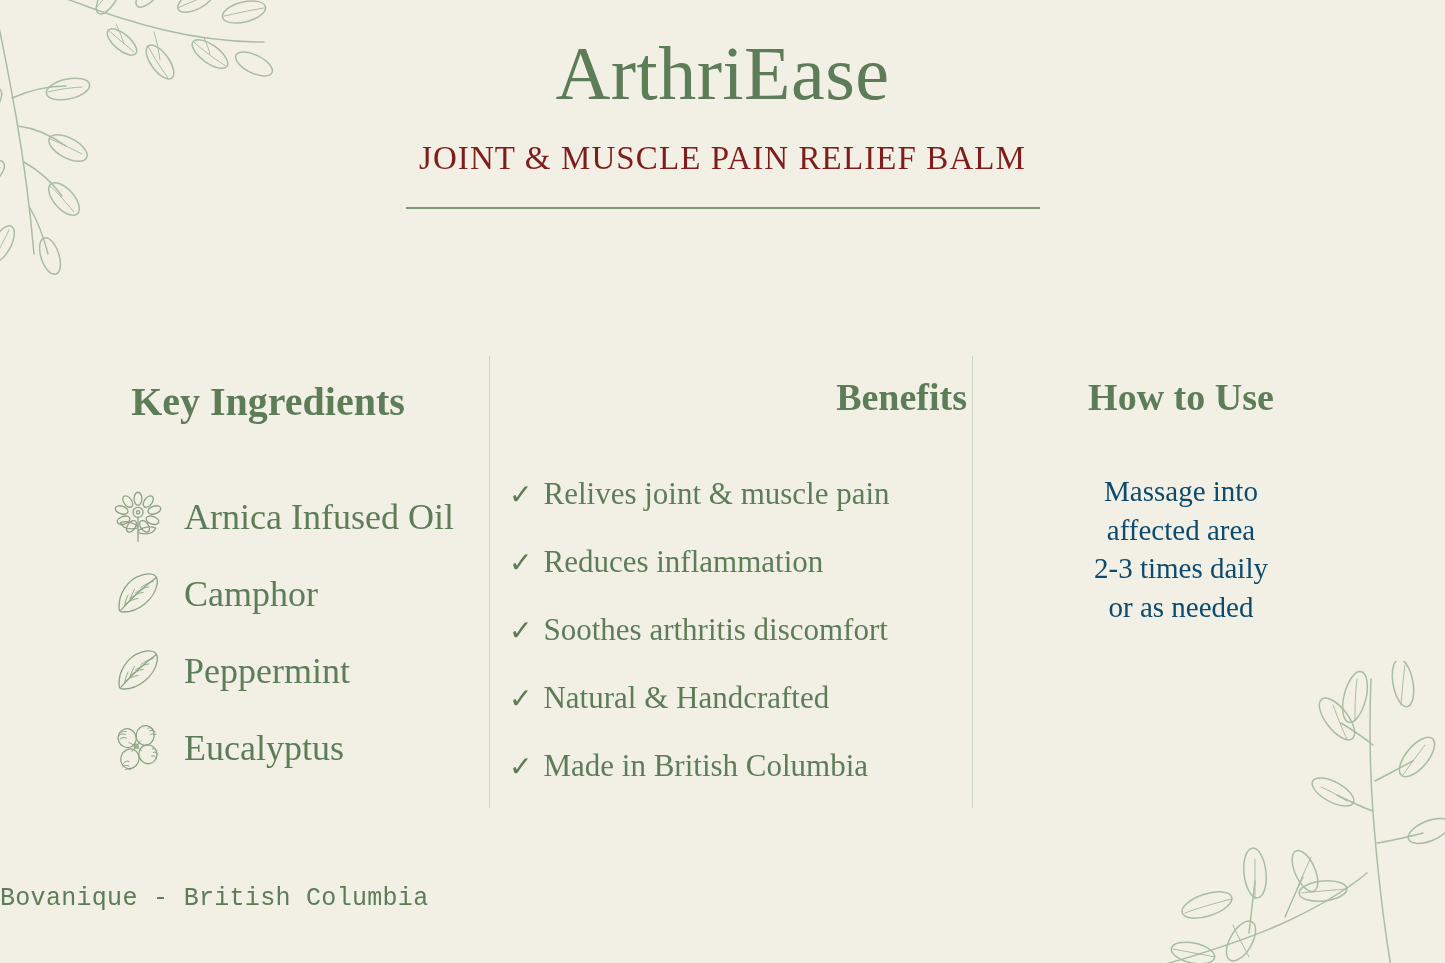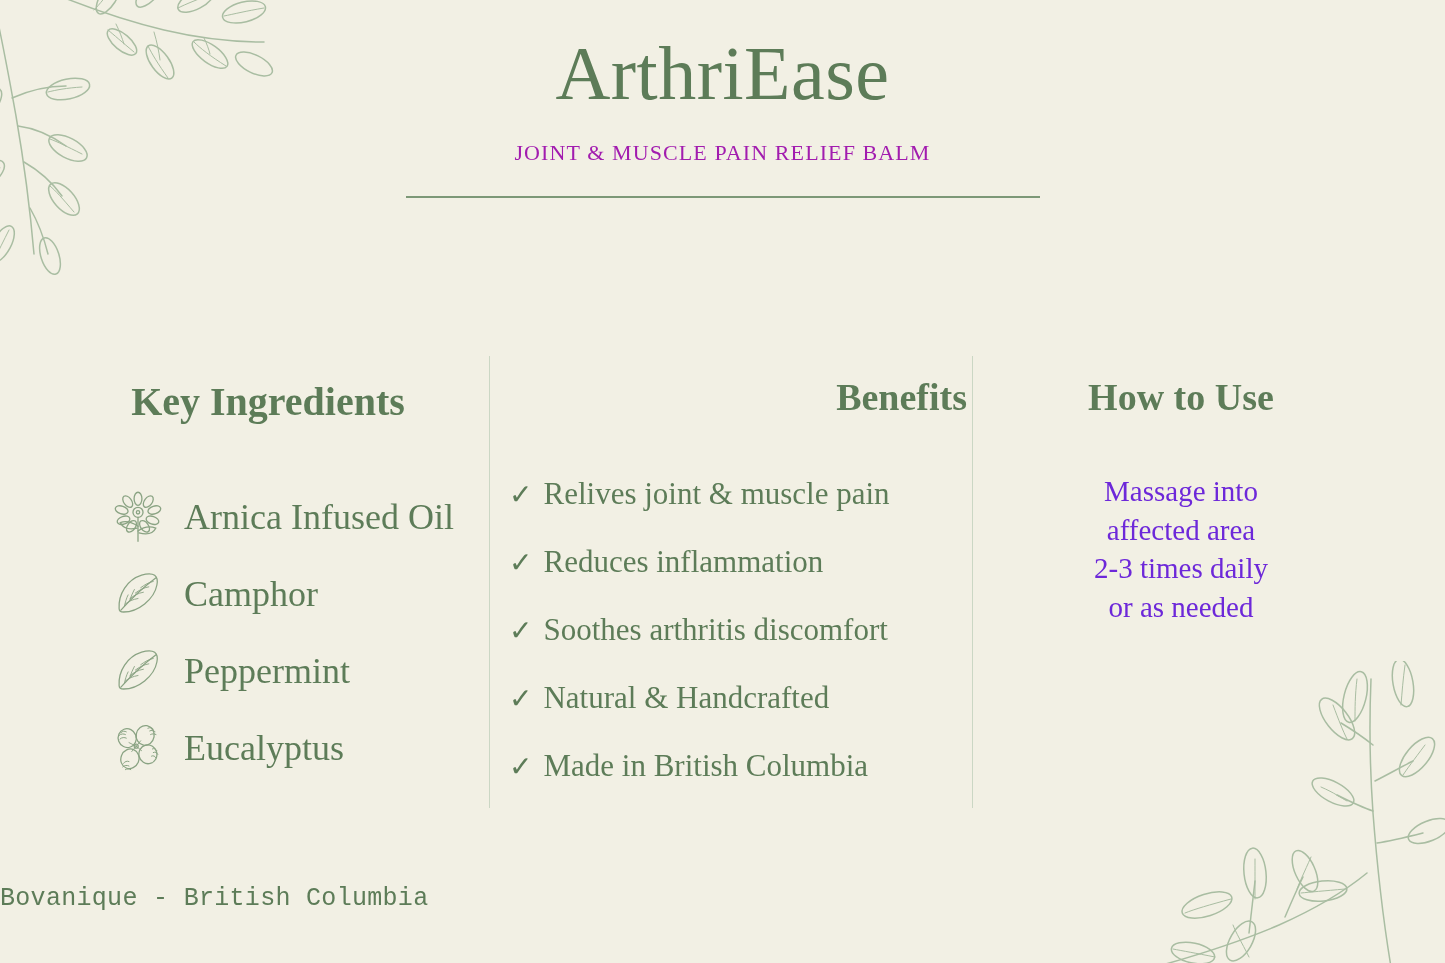--- a/index.html
+++ b/index.html
@@ -55,24 +55,24 @@
     font-size: 76px;
     line-height: 1.0;
     font-weight: normal;
     color: #5d7c58;
     letter-spacing: 0.5px;
     font-family: "Liberation Serif", serif;
   }
   .brand-subtitle {
     margin: 0;
     padding-top: 31px;
-    font-size: 22px;
+    font-size: 33px;
     line-height: 1.0;
     font-weight: normal;
-    color: #a21caf;
+    color: #7f1d1d;
     letter-spacing: 1.1px;
     font-family: "Liberation Serif", serif;
   }
   .rule {
     width: 634px;
     height: 2px;
     background: #7d9877;
     margin: 32px auto 0 auto;
   }
 
@@ -162,21 +162,21 @@
   .benefit-check {
     font-size: 28px;
     padding-right: 11px;
     color: #5d7c58;
   }
 
   
   .howto-body {
     padding-top: 56px;
     text-align: center;
-    color: #6d28d9;
+    color: #0c4a6e;
     font-size: 29px;
     line-height: 1.33;
     font-family: "Liberation Serif", serif;
   }
   .howto-line { display: block; white-space: nowrap; }
 
   
   .footer {
     position: absolute;
     left: 0;

